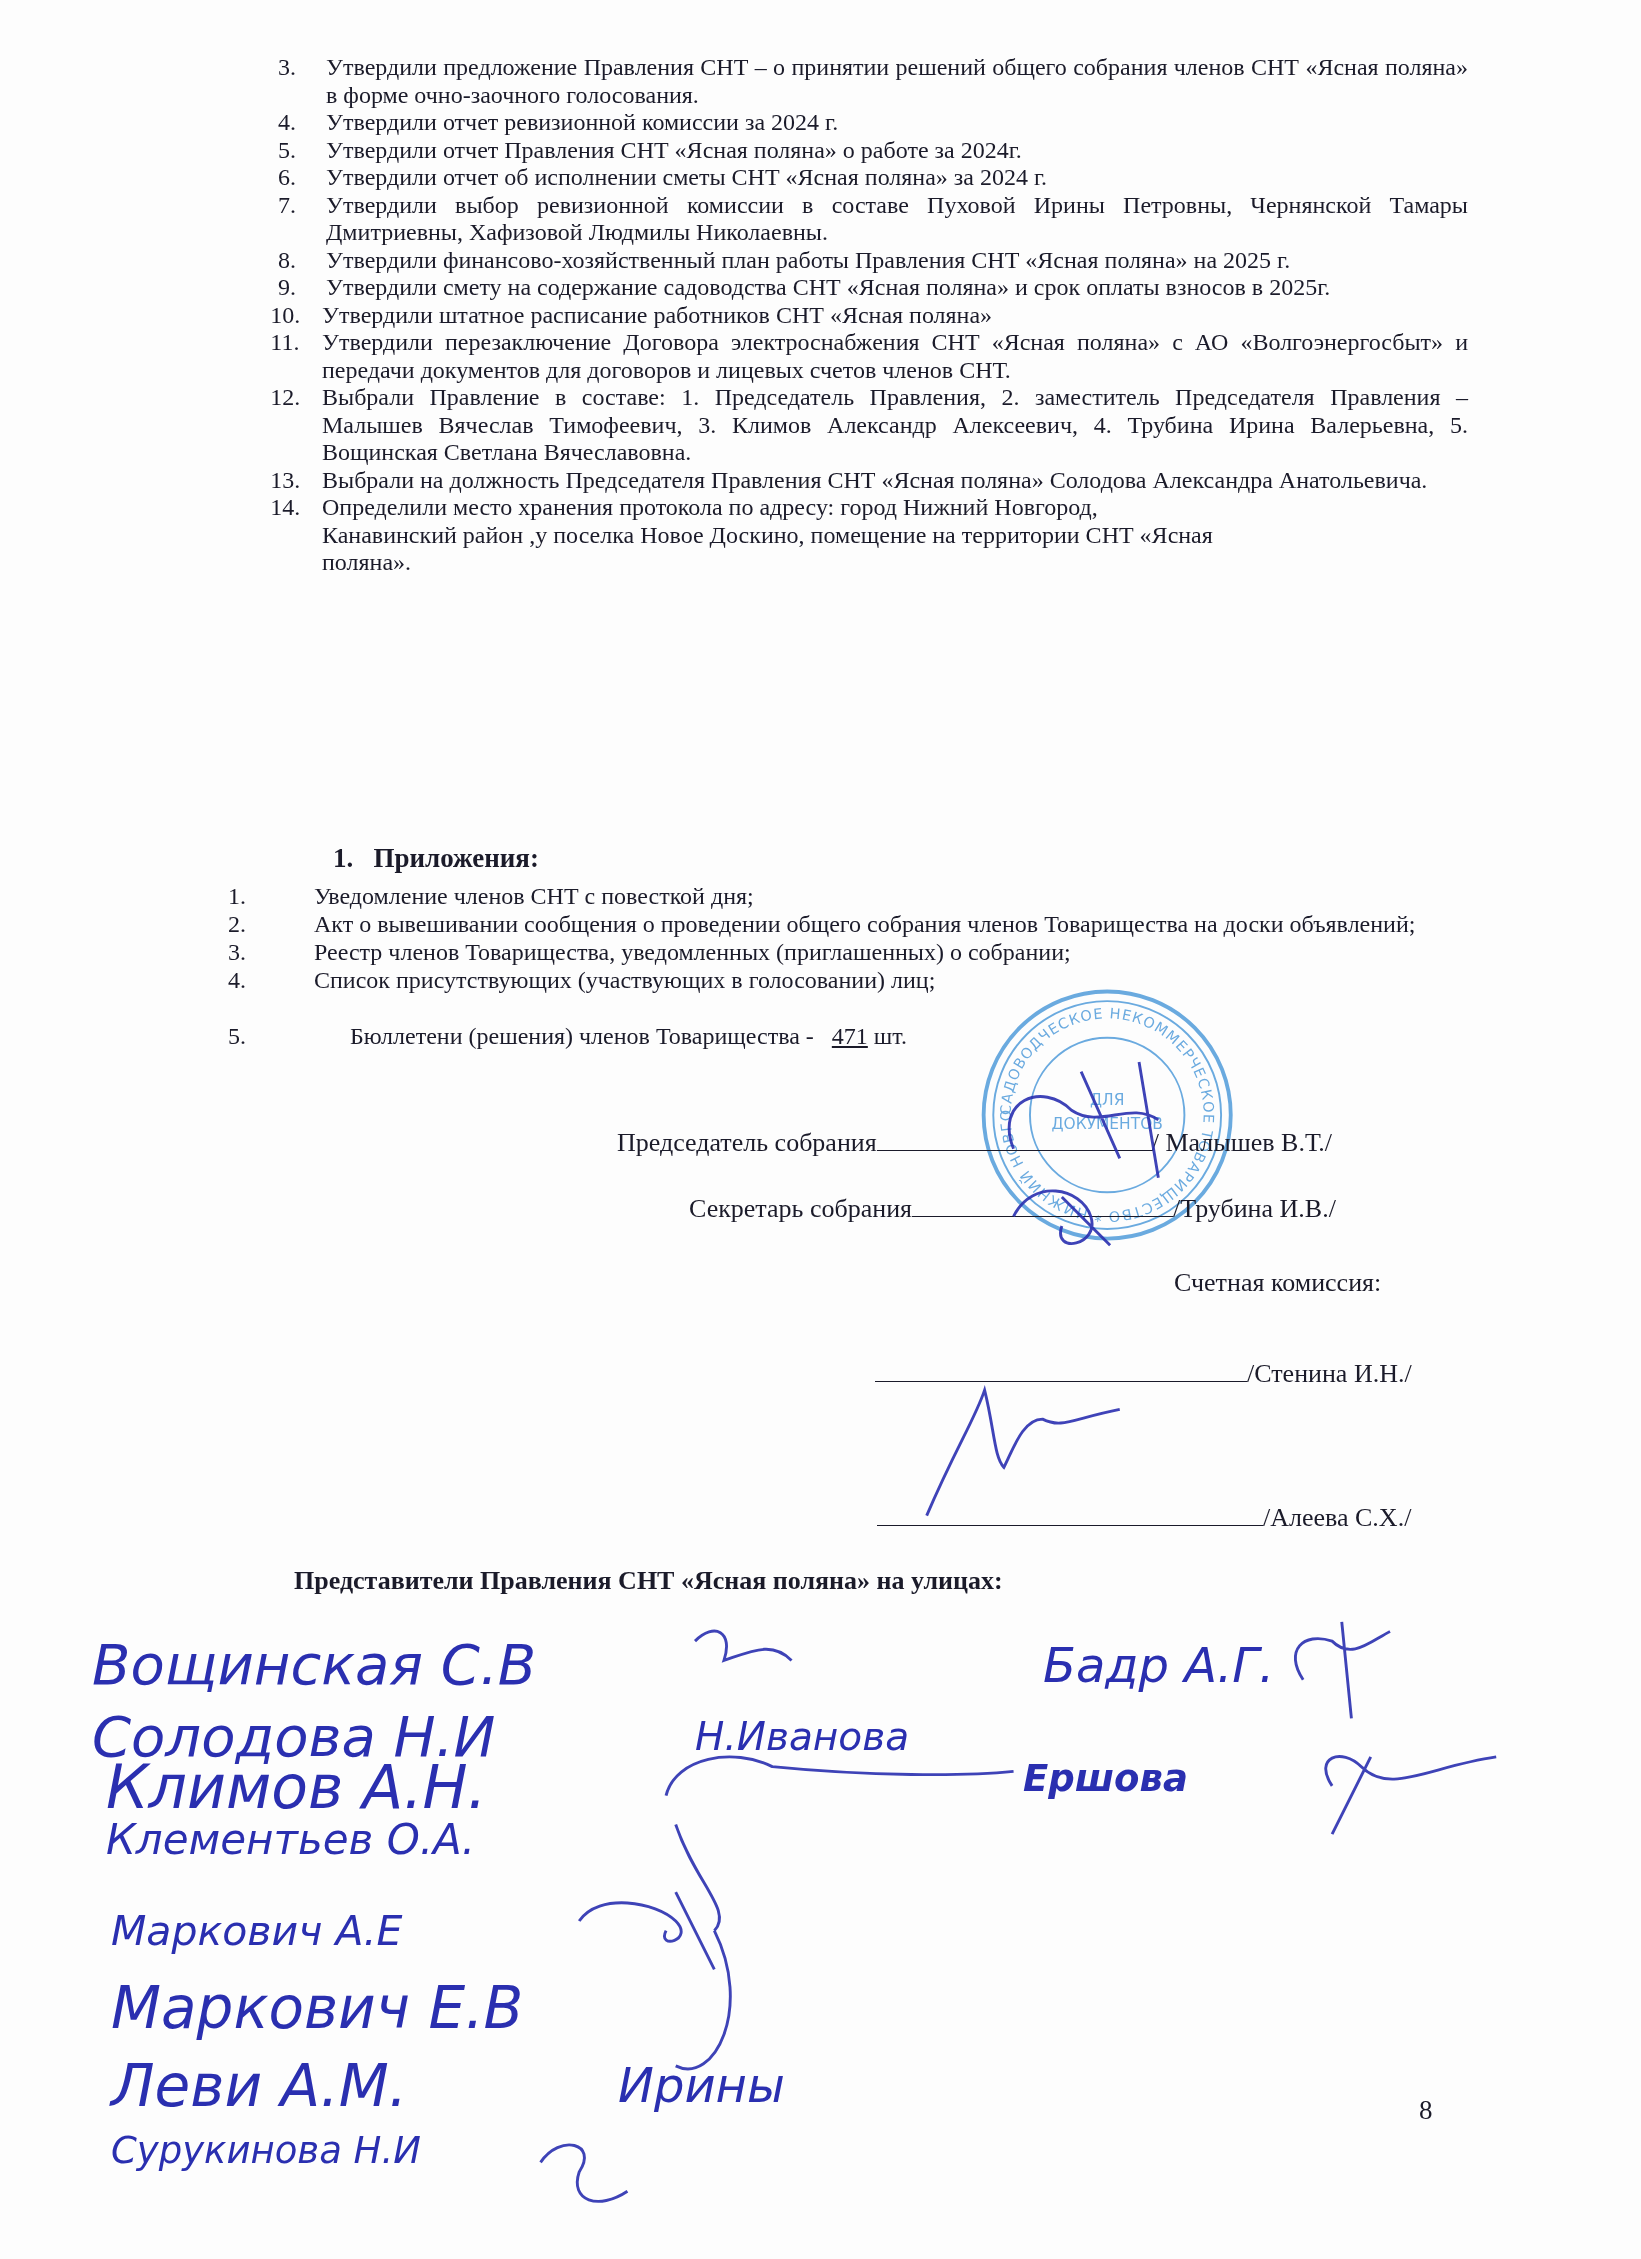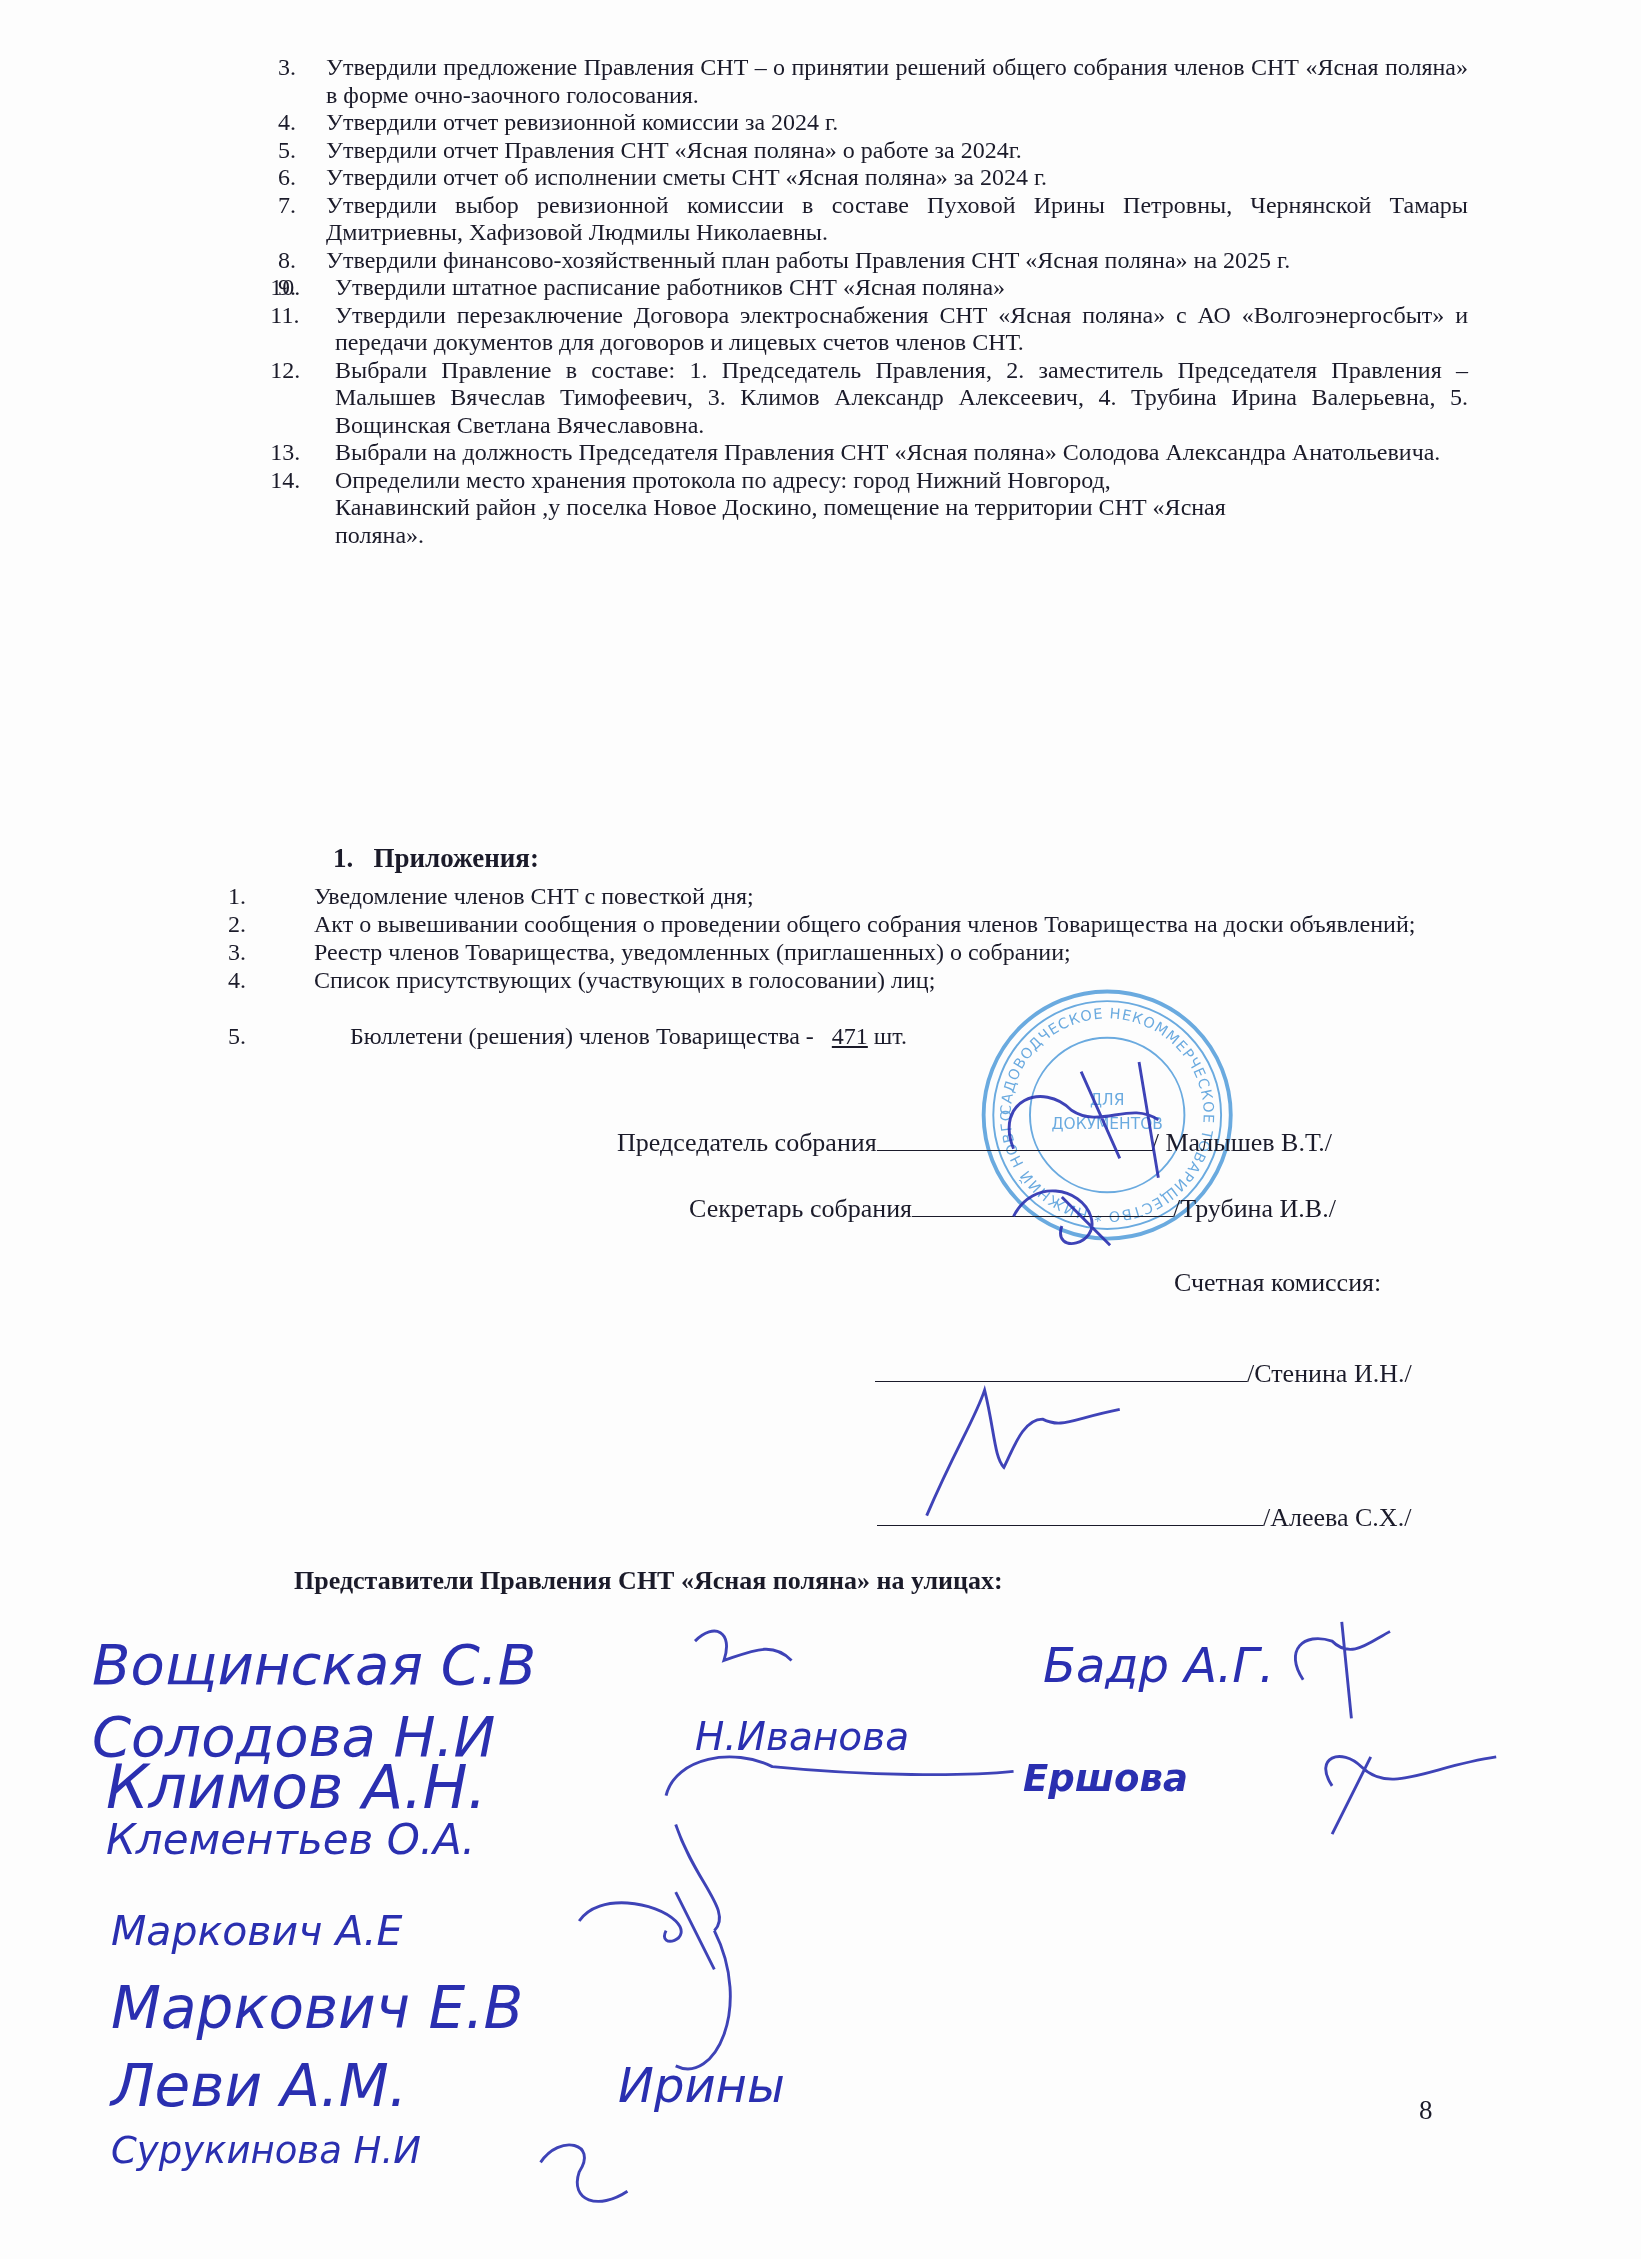--- a/index.html
+++ b/index.html
@@ -5,21 +5,21 @@
   html, body { margin:0; padding:0; }
   body {
     width:1641px; height:2259px; background:#fdfdfd; position:relative; overflow:hidden;
     font-family:"Liberation Serif","DejaVu Serif",serif; color:#1b1b2a;
   }
   .page { position:absolute; left:0; top:0; width:1641px; height:2259px; }
   .ol { position:absolute; left:278px; width:1190px; font-size:24px; line-height:27.5px; }
   .item { position:relative; padding-left:48px; text-align:justify; }
   .item .num { position:absolute; left:0; top:0; }
   .item.wide .num { left:-7.7px; }
-  .item.wide { padding-left:57px; }
+  .item.wide { padding-left:44px; }
   .sec-title { position:absolute; left:333px; top:843px; font-size:27px; font-weight:bold; }
   .app-list { position:absolute; left:198px; top:882px; width:1255px; font-size:24px; line-height:28px; }
   .app-item { position:relative; padding-left:116px; }
   .app-item .num { position:absolute; left:30px; }
   .app-item.wrap { padding-left:0; text-indent:116px; }
   .app-item.wrap .num { text-indent:0; }
   .underline { text-decoration:underline; }
   .sig-row { position:absolute; font-size:26px; white-space:nowrap; }
   .bold { font-weight:normal; }
   .line { display:inline-block; border-bottom:1.9px solid #1b1b2a; vertical-align:baseline; }
@@ -53,20 +53,21 @@
     <div class="item" style="text-align-last:left">
       <span class="num">7.</span>
       <span>Утвердили выбор ревизионной комиссии в составе Пуховой Ирины Петровны, Чернянской Тамары Дмитриевны, Хафизовой Людмилы Николаевны.</span>
     </div>
     <div class="item">
       <span class="num">8.</span>
       <span>Утвердили финансово-хозяйственный план работы Правления СНТ «Ясная поляна» на 2025 г.</span>
     </div>
     <div class="item">
       <span class="num">9.</span>
+      <span>Утвердили смету на содержание садоводства СНТ «Ясная поляна» и срок оплаты взносов в 2025г.</span>
     </div>
     <div class="item wide">
       <span class="num">10.</span>
       <span>Утвердили штатное расписание работников СНТ «Ясная поляна»</span>
     </div>
     <div class="item wide">
       <span class="num">11.</span>
       <span>Утвердили перезаключение Договора электроснабжения СНТ «Ясная поляна» с АО «Волгоэнергосбыт» и передачи документов для договоров и лицевых счетов членов СНТ.</span>
     </div>
     <div class="item wide">

